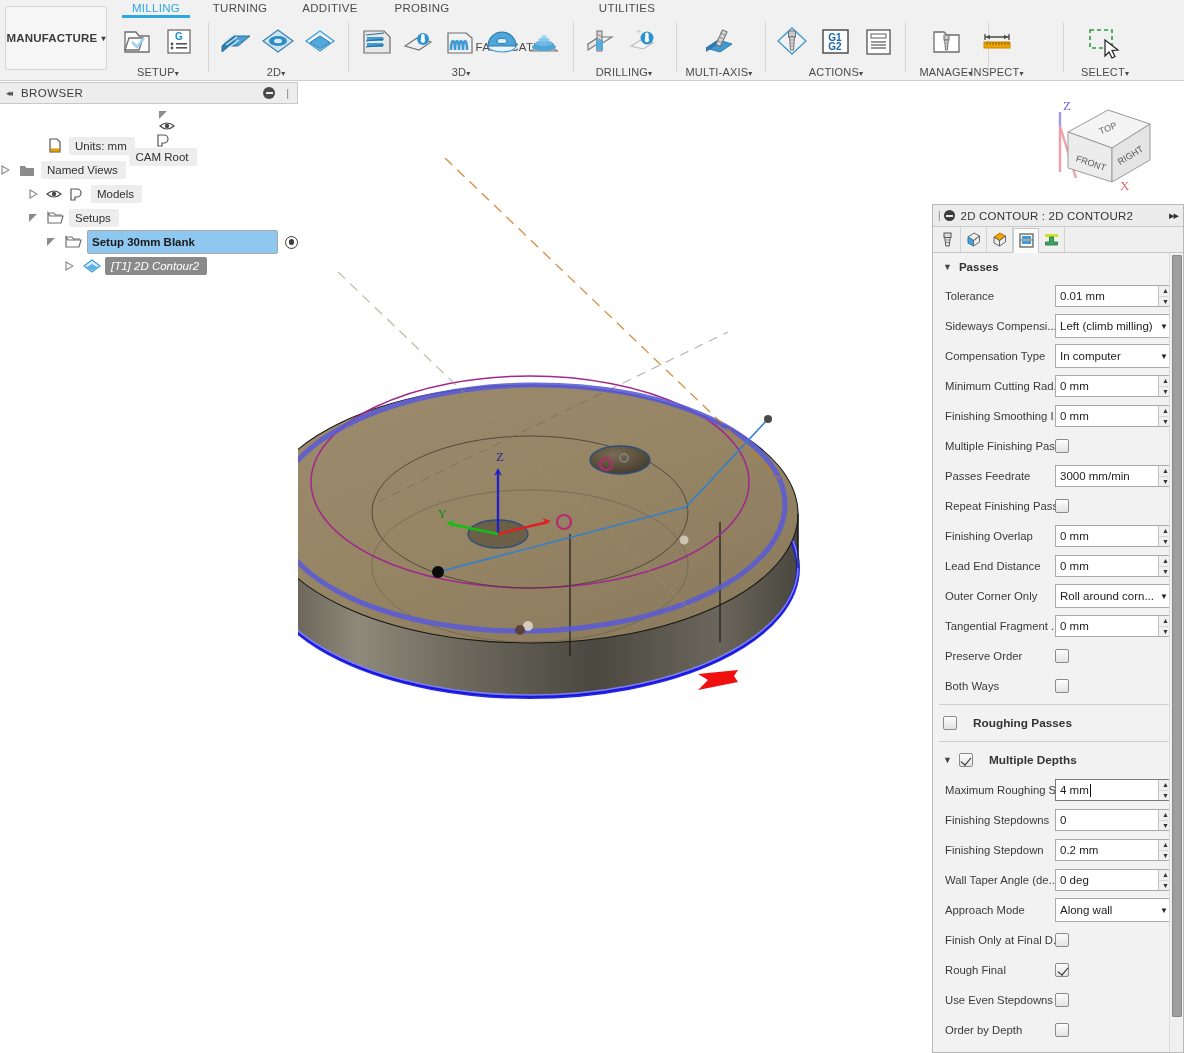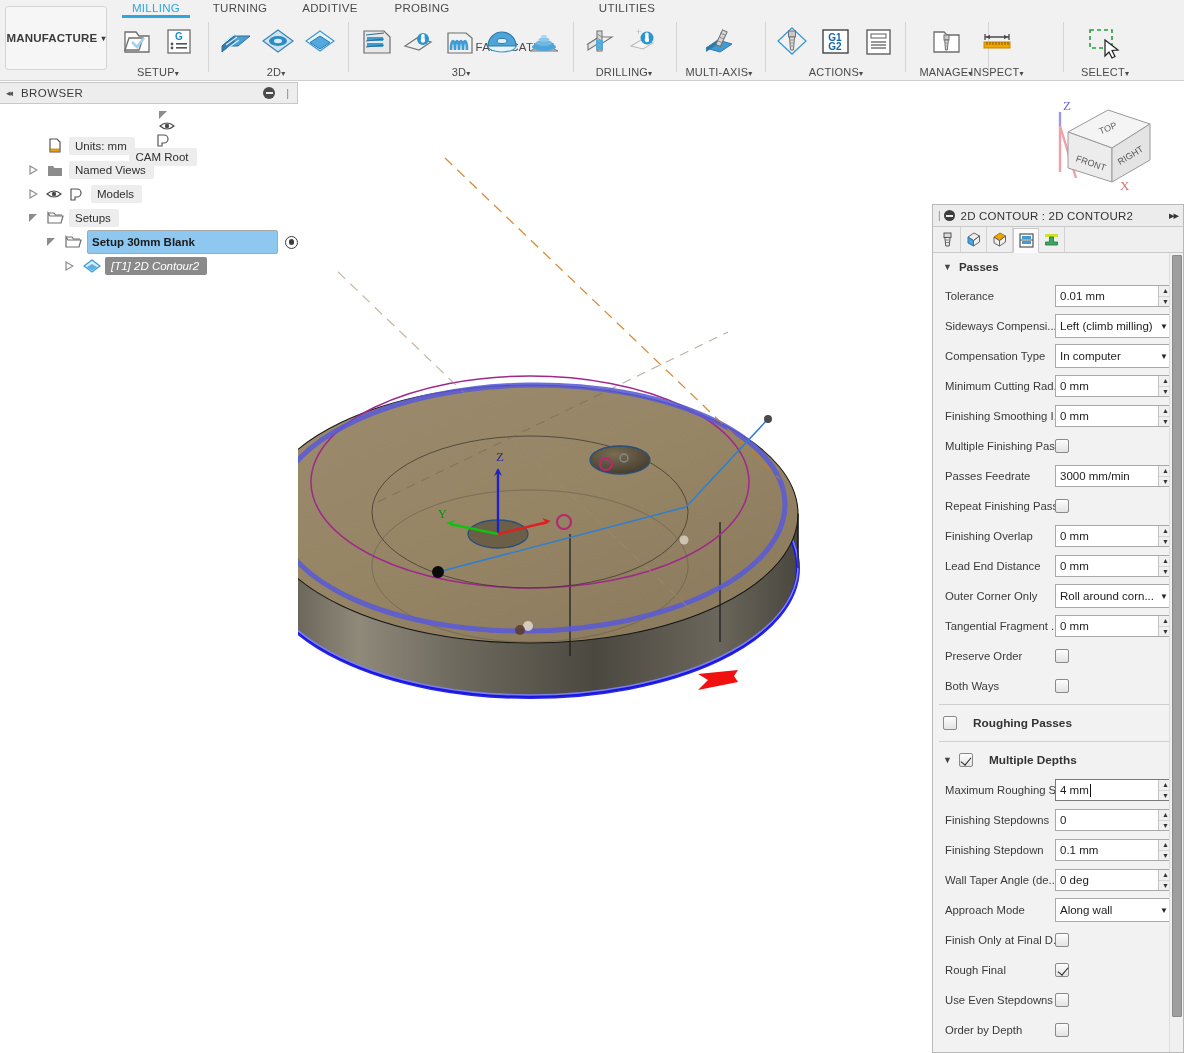--- a/index.html
+++ b/index.html
@@ -432,21 +432,21 @@
 
   <div class="trow" style="padding-left:46px;">
     <span class="ticon">
       <svg width="18" height="16" viewBox="0 0 18 16">
           <path d="M4 1 h7 l3 3 v10 h-10z" fill="#fff" stroke="#555" stroke-width="1.2"></path>
           <rect x="4.5" y="11" width="9" height="2.6" fill="#f0a500" stroke="#b07a00" stroke-width=".7"></rect>
         </svg></span>
     <span class="tlabel">Units: mm</span>
   </div>
 
-  <div class="trow" style="padding-left:28px;text-align:center;">
+  <div class="trow" style="text-align:center;">
     <span class="tri">
       <svg width="10" height="10">
           <path d="M2 1 L9 5 L2 9 Z" fill="none" stroke="#8c8c8c" stroke-width="1.2"></path>
         </svg>
       </span>
     <span class="ticon" style="margin-left:8px;">
       <svg width="18" height="16" viewBox="0 0 18 16">
           <path d="M2 4 h5 l1.5 2 h7.5 v8 h-14z" fill="#8c8c8c"></path>
         </svg></span>
     <span class="tlabel">Named Views</span>
@@ -859,21 +859,21 @@
                 <div>▼</div>
               </div>
         </div>
           </div>
       </div>
 
       <div class="frow">
         <div class="flabel">Finishing Stepdown</div>
         <div class="fctl">
             <div class="spin">
-          <div class="val">0.1 mm</div>
+          <div class="val">0.2 mm</div>
           <div class="arrows">
                 <div>▲</div>
                 <div>▼</div>
               </div>
         </div>
           </div>
       </div>
 
       <div class="frow">
         <div class="flabel">Wall Taper Angle (de...</div>

